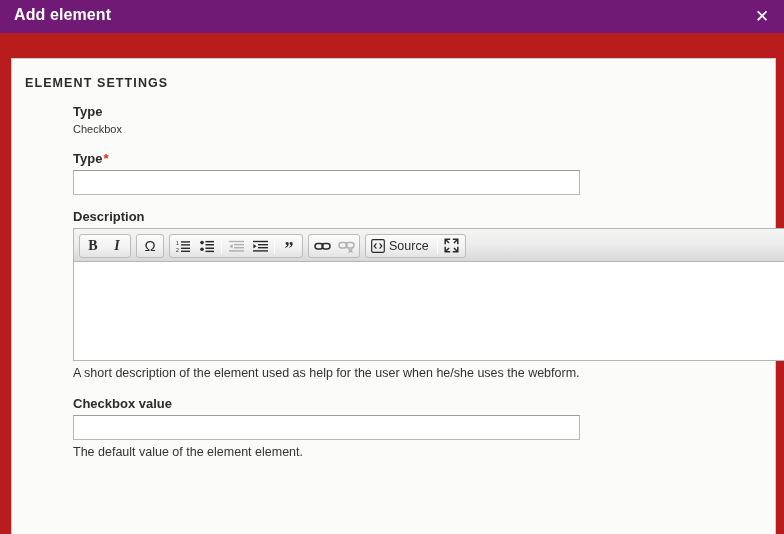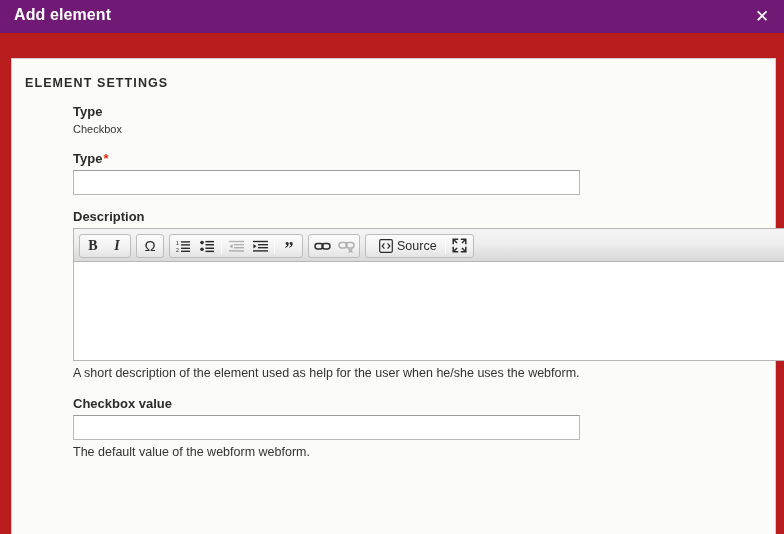--- a/index.html
+++ b/index.html
@@ -145,21 +145,21 @@
   }
   .ck-btn.disabled { opacity: 0.33; cursor: default; }
   .ck-sep {
     width: 1px; height: 17px;
     background: #c4c4c4;
     border-right: 1px solid #fdfdfd;
     margin: 0 2px;
   }
   .ck-btn-text {
     display: flex; align-items: center; gap: 4px;
-    padding: 0 6px 0 12px;
+    padding: 0 6px 0 4px;
     height: 22px;
     cursor: pointer;
     font-size: 12.5px;
     color: #2b2b2b;
   }
   .ck-body {
     height: 98px;
     background: #ffffff;
   }
   .ck-icon-b { font-family: "Liberation Serif", serif; font-weight: bold; font-size: 14px; }
@@ -301,17 +301,17 @@
         </div>
         <div class="ck-body"></div>
       </div>
 
       <div class="form-desc">A short description of the element used as help for the user when he/she uses the webform.</div>
     </div>
 
     <div class="form-item">
       <span class="form-label">Checkbox value</span>
       <input class="text-input" type="text" value="" style="">
-      <div class="form-desc">The default value of the webform webform.</div>
+      <div class="form-desc">The default value of the element element.</div>
     </div>
 
   </div>
 </div>
 
 </body></html>

